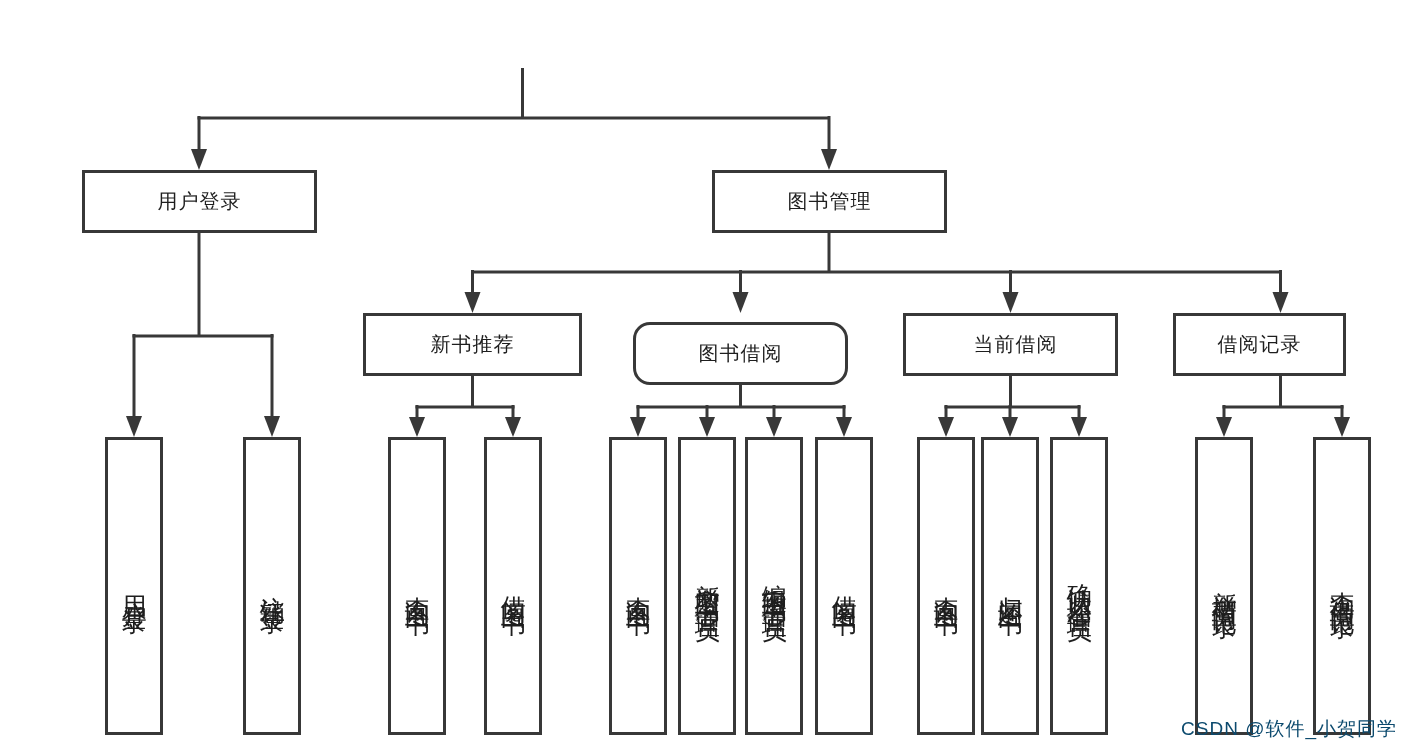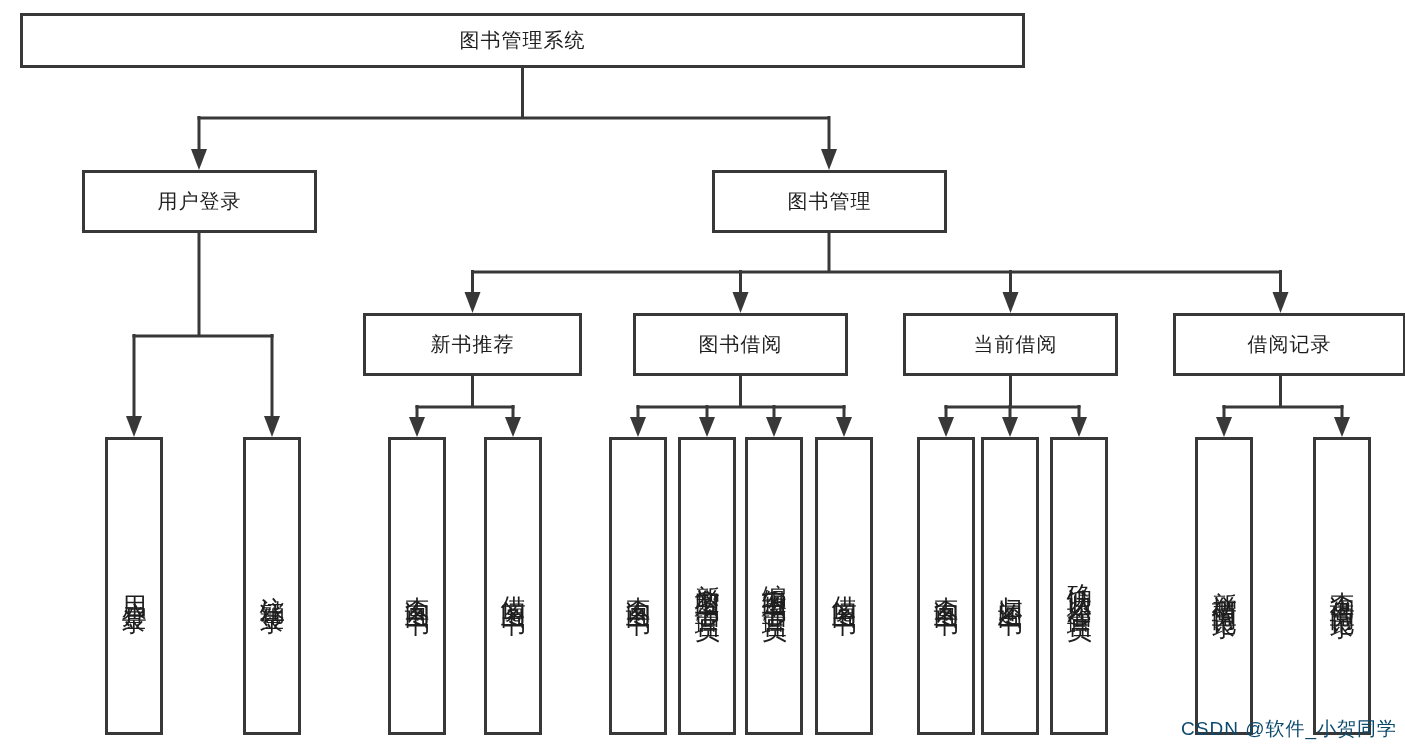--- a/index.html
+++ b/index.html
@@ -115,41 +115,38 @@
     <polygon points="1071,417 1087,417 1079,437"></polygon>
 
     <line x1="1280.5" y1="376" x2="1280.5" y2="407"></line>
     <line x1="1222.5" y1="407" x2="1343.5" y2="407"></line>
     <line x1="1224" y1="405" x2="1224" y2="419"></line>
     <polygon points="1216,417 1232,417 1224,437"></polygon>
     <line x1="1342" y1="405" x2="1342" y2="419"></line>
     <polygon points="1334,417 1350,417 1342,437"></polygon>
   </svg>
 
-  <div class="box" style="left:20px; top:13px; width:1005px; height:55px;">
-    <span class="hlabel">图书管理系统</span>
-  </div>
 
   <div class="box" style="left:82px; top:170px; width:235px; height:63px;">
     <span class="hlabel">用户登录</span>
   </div>
   <div class="box" style="left:363px; top:313px; width:219px; height:63px;">
     <span class="hlabel">新书推荐</span>
   </div>
 
   <div class="box" style="left:712px; top:170px; width:235px; height:63px;">
     <span class="hlabel">图书管理</span>
   </div>
-  <div class="box" style="left:633px; top:313px; width:215px; height:63px;">
+  <div class="box" style="left:633px; top:322px; width:215px; height:63px;border-radius:17px;">
     <span class="hlabel">图书借阅</span>
   </div>
   <div class="box" style="left:903px; top:313px; width:215px; height:63px;padding-left:10px;">
     <span class="hlabel">当前借阅</span>
   </div>
-  <div class="box" style="left:1173px; top:313px; width:233px; height:63px;">
+  <div class="box" style="left:1173px; top:313px; width:173px; height:63px;">
     <span class="hlabel">借阅记录</span>
   </div>
 
   <div class="box" style="left:105px; top:437px; width:58px; height:298px;">
     <span class="vlabel">用户登录</span>
   </div>
   <div class="box" style="left:243px; top:437px; width:58px; height:298px;">
     <span class="vlabel">注销登录</span>
   </div>
 

